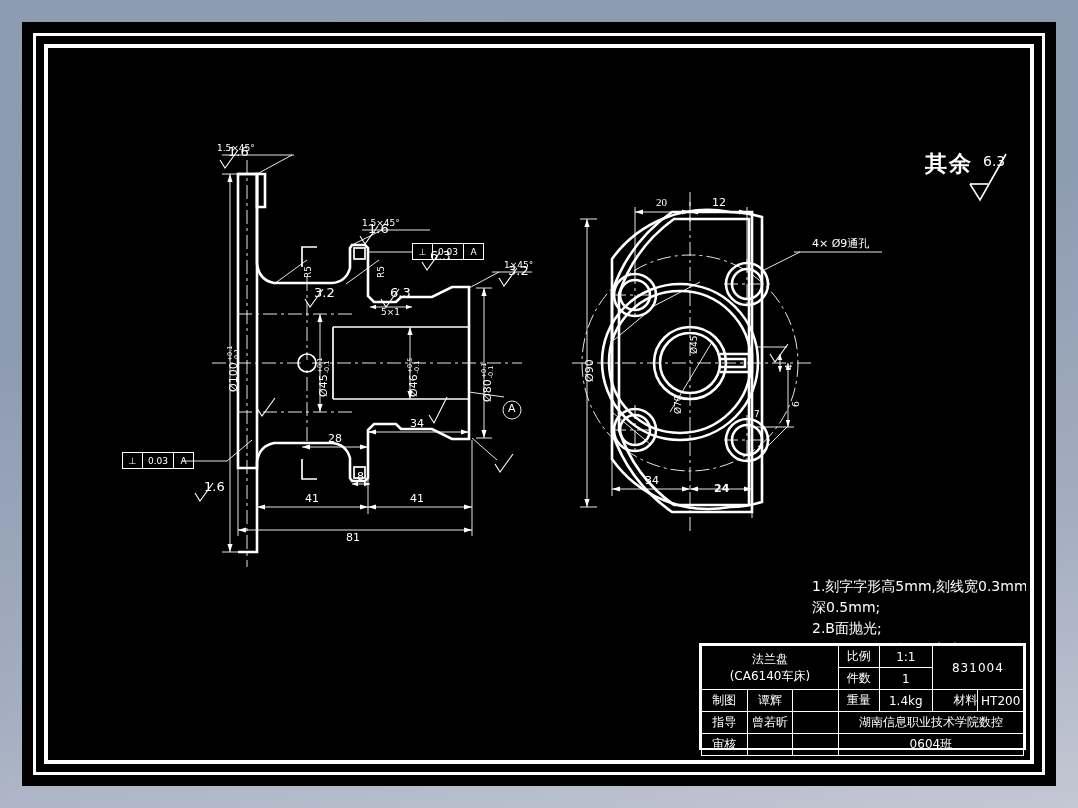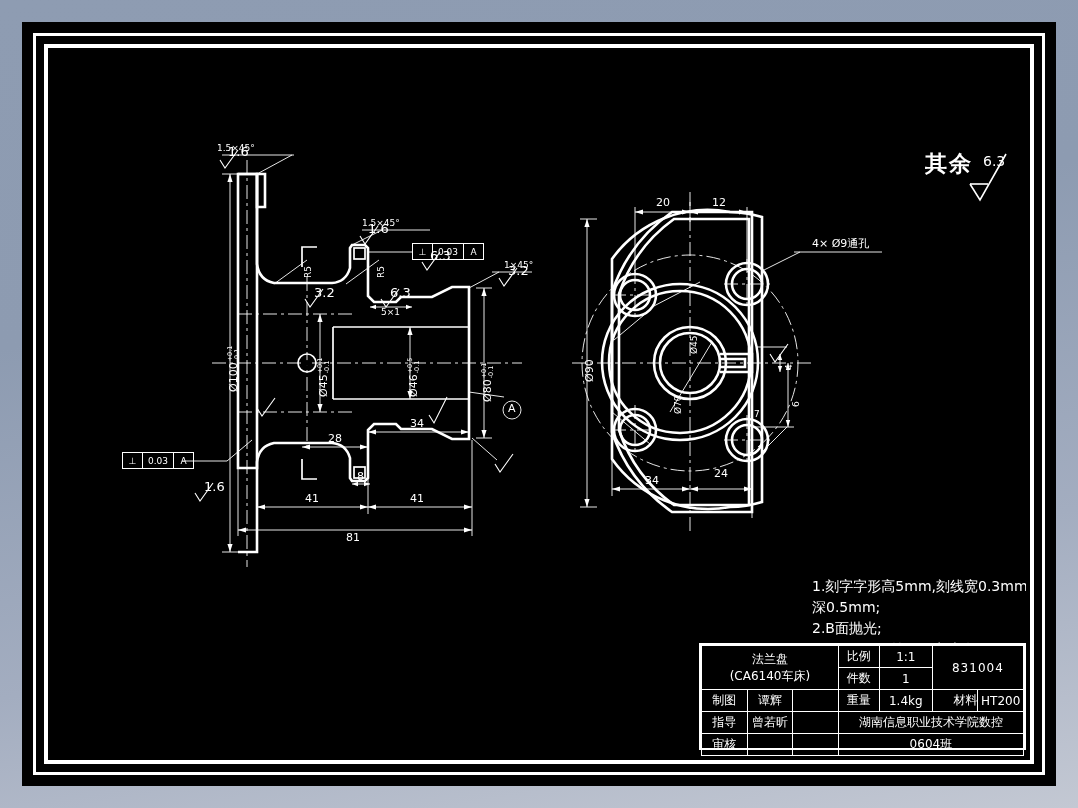--- a/index.html
+++ b/index.html
@@ -386,24 +386,24 @@
     </svg>
     <div class="t tiny" style="left:176px;top:93px;">1.6</div>
     <div class="t tiny" style="left:316px;top:170px;">1.6</div>
     <div class="t tiny" style="left:456px;top:212px;">3.2</div>
     <div class="t tiny" style="left:262px;top:234px;">3.2</div>
     <div class="t tiny" style="left:338px;top:234px;">6.3</div>
     <div class="t tiny" style="left:378px;top:197px;">6.3</div>
     <div class="t tiny" style="left:152px;top:428px;">1.6</div>
 
     <div class="t d" style="left:760px;top:186px;">4×  Ø9通孔</div>
-    <div class="t d" style="left:604px;top:145px;">20</div>
+    <div class="t d" style="left:604px;top:145px;font-family:Liberation Serif, serif;">20</div>
     <div class="t d" style="left:660px;top:145px;">12</div>
     <div class="t d" style="left:593px;top:423px;">34</div>
-    <div class="t d" style="left:662px;top:416px;">24</div>
+    <div class="t d" style="left:662px;top:431px;font-weight:bold;">24</div>
     <div class="t d rot90" style="left:532px;top:330px;">Ø90</div>
     <div class="t ds rot90" style="left:638px;top:302px;">Ø45</div>
     <div class="t ds rot90" style="left:622px;top:362px;">Ø70</div>
     <div class="t ds" style="left:702px;top:358px;">7</div>
     <div class="t ds rot90" style="left:740px;top:355px;">6</div>
     <div class="t ds rot90" style="left:733px;top:318px;">4</div>
     <svg width="120" height="40" style="left:712px;top:288px;">
       <path class="ln" stroke-width="1.1" d="M6,14 L11,22 L24,4"></path>
     </svg>
 

